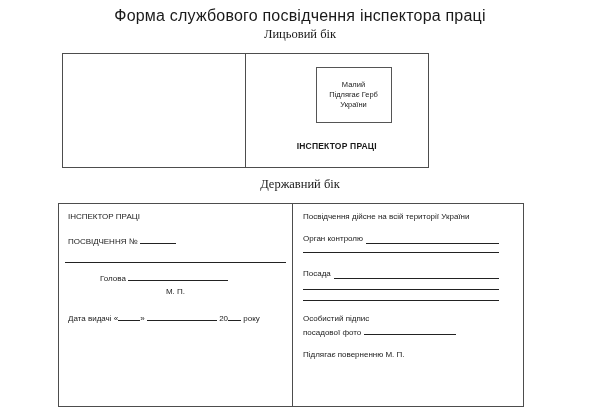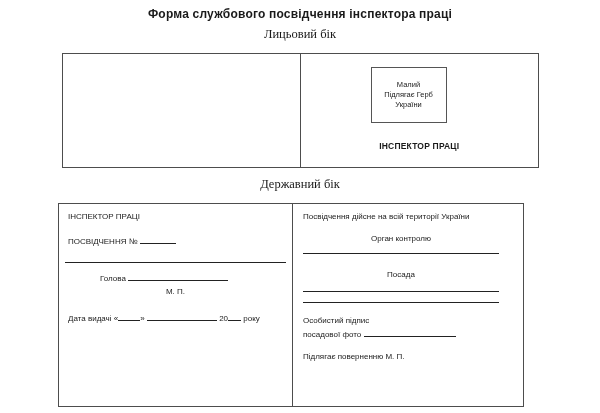--- a/index.html
+++ b/index.html
@@ -2,32 +2,32 @@
 <html><head>
 <meta charset="utf-8">
 <style>
   html,body{margin:0;padding:0;}
   body{
     width:600px;height:413px;position:relative;background:#ffffff;
     font-family:"Liberation Sans",sans-serif;color:#1a1a1a;overflow:hidden;
   }
   .page-title{
     position:absolute;top:7px;left:0;width:600px;text-align:center;
-    font-size:12px;font-weight:bold;letter-spacing:.2px;
+    font-size:16px;font-weight:normal;letter-spacing:.2px;
   }
   .section-label{
     position:absolute;left:0;width:600px;text-align:center;
     font-family:Liberation Serif, serif;font-size:12.5px;
   }
   .section-label.front{top:27px;}
   .section-label.inner{top:177px;}
 
   
   .front-box{
-    position:absolute;left:62px;top:53px;width:477px;height:115px;
+    position:absolute;left:62px;top:53px;width:367px;height:115px;
     border:1.5px solid #4d4d4d;box-sizing:border-box;display:flex;
   }
   .front-left{width:50%;border-right:1.5px solid #4d4d4d;box-sizing:border-box;}
   .front-right{width:50%;position:relative;}
   .emblem-box{
     position:absolute;left:70px;top:13px;width:76px;height:56px;
     border:1.2px solid #555;box-sizing:border-box;
     display:flex;flex-direction:column;justify-content:center;
     text-align:center;font-size:7.5px;line-height:10px;
   }
@@ -58,21 +58,21 @@
   .u-line{border-bottom:1px solid #222;}
   .name-line1{height:10px;}
   .name-caption{font-size:7.5px;line-height:9.5px;margin-top:2px;}
   .name-line2{height:14px;}
   .name-line3{height:13px;}
   .left-divider{border-top:1px solid #222;margin:15px -3px 0 -3px;height:0;}
   .chairman-row{margin-top:9px;padding-left:32px;}
   .seal-row{margin-top:3px;text-align:center;}
   .date-row{margin-top:15px;white-space:nowrap;}
 
-  .labelled-line{display:flex;align-items:center;margin-right:14px;flex-direction:column;}
+  .labelled-line{display:flex;align-items:flex-end;margin-right:14px;}
   .labelled-line .fill{flex:1;border-bottom:1px solid #222;height:8px;margin-left:3px;}
   .mt-organ{margin-top:12px;}
   .mt-posada{margin-top:16px;}
   .fill-line{height:10px;border-bottom:1px solid #222;margin-right:14px;}
   .fill-line.first{height:8px;}
   .sig1{margin-top:13px;}
   .sig2{margin-top:2px;}
   .return-note{margin-top:12px;}
 </style>
 </head>

